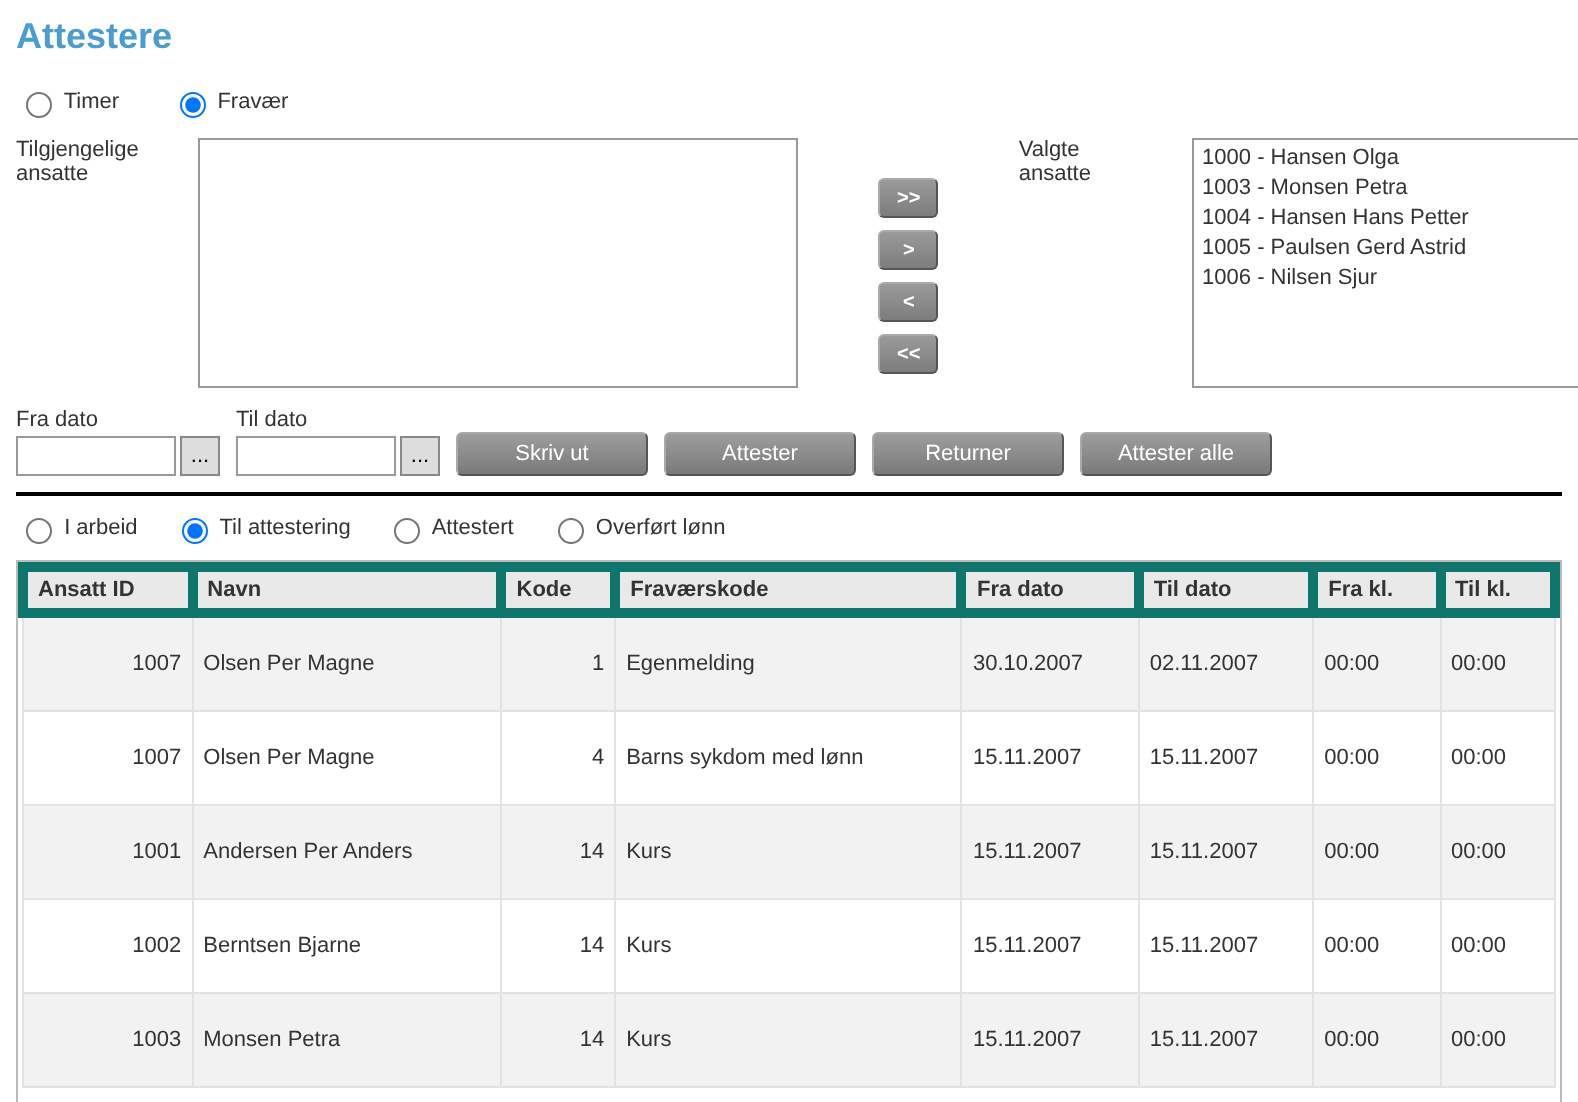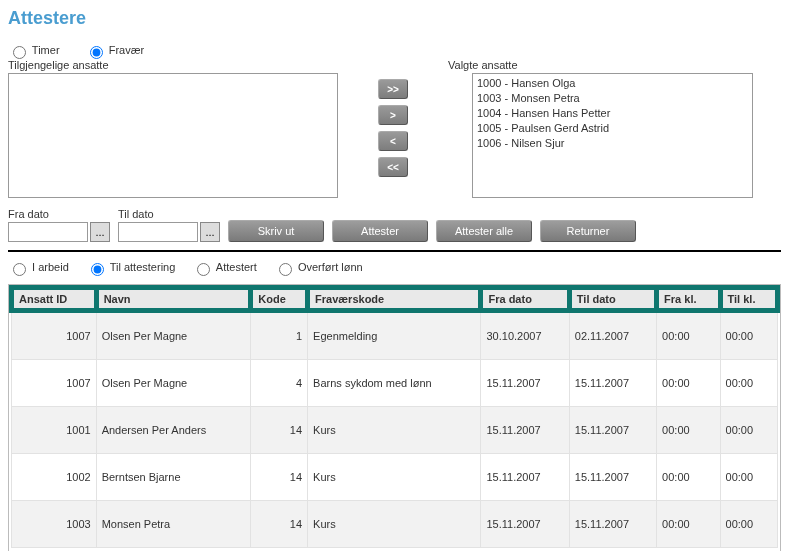--- a/index.html
+++ b/index.html
@@ -11,34 +11,35 @@
     color: #333;
     background: #fff;
   }
   .title {
     color: #4a9dd0;
     font-size: 18px;
     font-weight: bold;
     margin: 0 0 14px 0;
   }
   .radio-row {
+    margin-bottom: 10px;
   }
   .radio-row label {
     margin-right: 22px;
   }
   .radio-row input { vertical-align: middle; margin-right: 3px; }
   
   .lists-row {
     display: flex;
     align-items: flex-start;
     margin-bottom: 10px;
   }
   .list-col {
     display: flex;
-    flex-direction: column;
+    flex-direction: row;
   }
   .list-label {
     font-size: 11px;
     margin-bottom: 2px;
   }
   .list-box {
     border: 1px solid #999;
     background: #fff;
     overflow-y: scroll;
     padding: 2px 4px;
@@ -204,22 +205,22 @@
   </div>
   <div class="date-field">
     <label>Til dato</label>
     <div class="date-input-wrap">
       <input class="date-input" style="">
       <button class="date-pick">...</button>
     </div>
   </div>
   <button class="action-btn">Skriv ut</button>
   <button class="action-btn">Attester</button>
+  <button class="action-btn">Returner</button>
   <button class="action-btn">Attester alle</button>
-  <button class="action-btn">Returner</button>
 </div>
 
 <hr class="sep">
 
 <div class="status-row">
   <label>
     <input type="radio" name="status" style="">
     <span>I arbeid</span>
   </label>
   <label>

